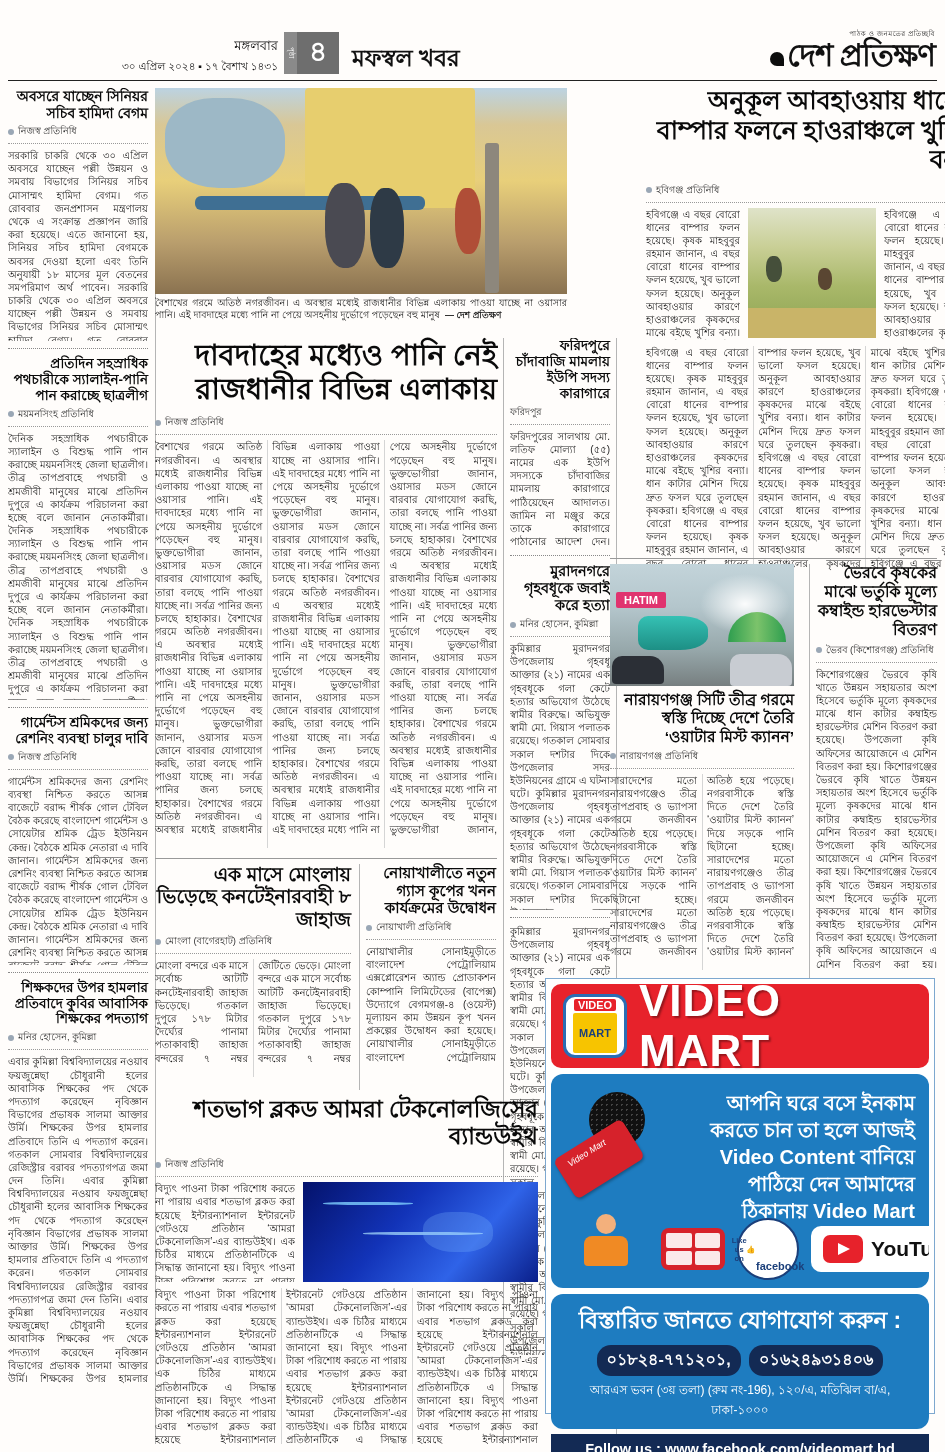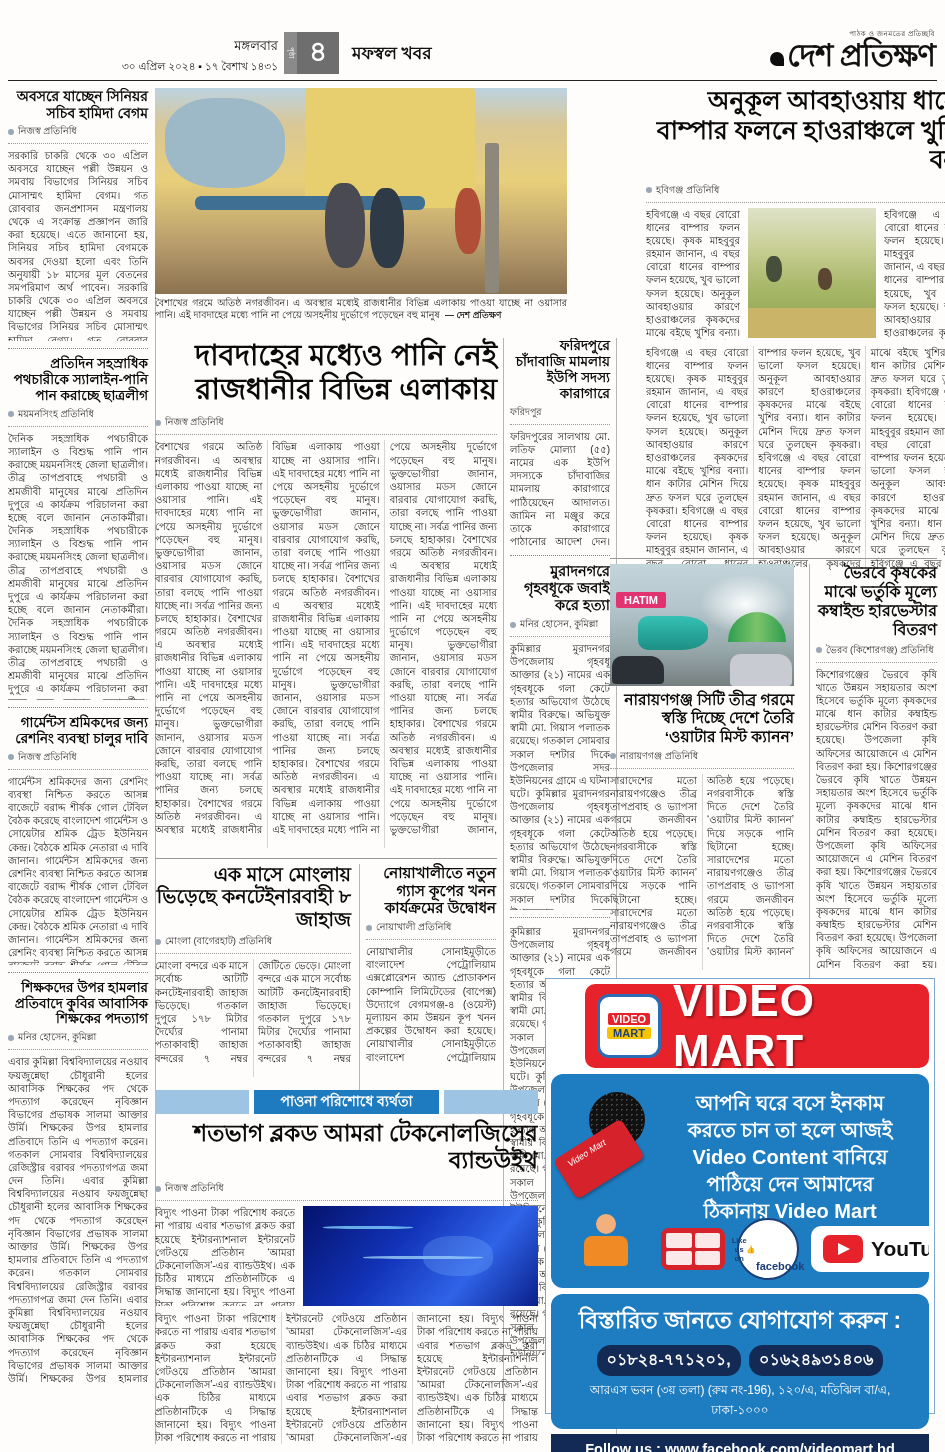--- a/index.html
+++ b/index.html
@@ -3,21 +3,21 @@
 <meta charset="utf-8">
 <style>
   html,body{margin:0;padding:0;background:#e8e8e8;font-family:"Liberation Sans",sans-serif;}
   #paper{position:relative;width:945px;height:1452px;background:#fffdfb;margin:0 auto;overflow:hidden;color:#111;}
   .abs{position:absolute;}
   
   .h-day{font-weight:normal;font-size:13px;text-align:right;}
   .h-date{font-size:10.5px;text-align:right;margin-top:2px;}
   .page-tab{background:#8a8a8a;color:#fff;font-size:7px;writing-mode:vertical-rl;text-align:center;}
   .page-num{background:#6e6e6e;color:#fff;font-size:28px;font-weight:bold;display:flex;align-items:center;justify-content:center;}
-  .section-title{font-size:17px;font-weight:bold;}
+  .section-title{font-size:23px;font-weight:bold;}
   .masthead{text-align:right;}
   .masthead .tag{font-size:7px;color:#222;letter-spacing:.5px;}
   .masthead .name{font-size:31px;font-weight:800;letter-spacing:-1px;line-height:1;}
   .swash{display:inline-block;width:14px;height:14px;border-radius:50% 50% 0 50%;background:#0d0d0d;margin-right:3px;}
   .hrule{border-top:1.6px solid #222;}
   
   .hl{font-weight:bold;text-align:right;line-height:1.18;color:#0a0a0a;}
   .byline{font-size:9.5px;color:#333;border-bottom:1px dotted #999;padding:3px 0 4px 0;margin-bottom:5px;display:flex;align-items:center;gap:4px;}
   .b-dot{width:6px;height:6px;border-radius:50%;background:#9aa7b5;display:inline-block;flex:none;}
   .body{font-size:10px;line-height:1.32;text-align:justify;color:#1c1c1c;overflow:hidden;}
@@ -31,27 +31,27 @@
   
   .photo{position:relative;overflow:hidden;background:#cdbf9e;}
   .cap{font-size:9.5px;line-height:1.3;text-align:justify;color:#222;margin-top:3px;}
   .credit{font-weight:bold;white-space:nowrap;font-size:9px;}
   
   .kicker{display:flex;align-items:stretch;height:24px;gap:5px;}
   .kick-end{background:#9dc4e2;flex:1;}
   .kick-mid{background:#1f7bbf;color:#fff;font-size:14px;font-weight:bold;display:flex;align-items:center;justify-content:center;padding:0 26px;}
   
   .ad{border:1px solid #7ea8cf;background:#fff;padding:5px;}
-  .ad-banner{background:#e7222b;border-radius:10px;height:84px;display:flex;align-items:center;gap:12px;padding:0 12px;box-sizing:border-box;margin-left:34px;}
+  .ad-banner{background:#e7222b;border-radius:10px;height:84px;display:flex;align-items:center;gap:12px;padding:0 12px;box-sizing:border-box;}
   .ad-logo{width:58px;height:58px;background:#fff;border:3px solid #2a6db4;border-radius:12px;display:flex;flex-direction:column;align-items:center;justify-content:center;flex:none;}
   .ad-logo .l1{background:#e7222b;color:#fff;font-size:11px;font-weight:bold;padding:0 4px;border-radius:2px;}
-  .ad-logo .l2{background:#f7c400;color:#1b3f7a;font-size:11px;font-weight:bold;padding:0 6px;border-radius:2px;margin-top:2px;}
+  .ad-logo .l2{background:#f7c400;color:#1b3f7a;font-size:11px;font-weight:bold;padding:14px 6px;border-radius:2px;margin-top:2px;}
   .ad-title{color:#fff;font-size:44px;font-weight:800;letter-spacing:1px;text-shadow:2px 2px 2px rgba(0,0,0,.35);}
   .ad-blue{background:#1e7cc0;border-radius:12px;margin-top:6px;height:214px;position:relative;overflow:hidden;}
-  .pitch{position:absolute;right:14px;top:16px;width:250px;text-align:center;color:#fff;font-weight:bold;font-size:20px;line-height:1.35;}
+  .pitch{position:absolute;right:14px;top:16px;width:250px;text-align:right;color:#fff;font-weight:bold;font-size:20px;line-height:1.35;}
   .mic-head{position:absolute;left:38px;top:18px;width:56px;height:56px;border-radius:50%;background:#111;background-image:radial-gradient(#444 1px,transparent 1px);background-size:5px 5px;}
   .mic-body{position:absolute;left:8px;top:62px;width:80px;height:46px;background:#d6222b;transform:rotate(-32deg);border-radius:6px;box-shadow:0 2px 3px rgba(0,0,0,.3);}
   .mic-label{position:absolute;left:14px;top:74px;color:#fff;font-size:9px;font-style:italic;transform:rotate(-32deg);}
   .person{position:absolute;left:26px;bottom:10px;width:58px;height:64px;}
   .person .head{width:20px;height:20px;border-radius:50%;background:#f3b07c;margin:0 auto;}
   .person .torso{width:44px;height:30px;border-radius:8px 8px 4px 4px;background:#f08a24;margin:2px auto 0;}
   .socials{position:absolute;left:110px;bottom:8px;display:flex;align-items:center;gap:12px;}
   .icon-grid{width:64px;height:42px;background:#d6222b;border-radius:8px;display:grid;grid-template-columns:1fr 1fr;grid-template-rows:1fr 1fr;gap:3px;padding:5px;box-sizing:border-box;}
   .icon-grid span{background:#fff;border-radius:2px;opacity:.9;}
   .fb-badge{width:58px;height:58px;border-radius:50%;background:#fff;border:2px solid #1b3f7a;display:flex;flex-direction:row;align-items:center;justify-content:center;color:#1b3f7a;font-size:7.5px;font-weight:bold;text-align:center;line-height:1.2;}
@@ -236,25 +236,20 @@
       <div class="hl" style="font-size:15px;">নোয়াখালীতে নতুন গ্যাস কূপের খনন কার্যক্রমের উদ্বোধন</div>
       <div class="byline">
           <span class="b-dot"></span>
           <span>নোয়াখালী প্রতিনিধি</span>
         </div>
       <div class="body" style="height:120px;">নোয়াখালীর সোনাইমুড়ীতে বাংলাদেশ পেট্রোলিয়াম এক্সপ্লোরেশন অ্যান্ড প্রোডাকশন কোম্পানি লিমিটেডের (বাপেক্স) উদ্যোগে বেগমগঞ্জ-৪ (ওয়েস্ট) মূল্যায়ন কাম উন্নয়ন কূপ খনন প্রকল্পের উদ্বোধন করা হয়েছে। নোয়াখালীর সোনাইমুড়ীতে বাংলাদেশ পেট্রোলিয়াম এক্সপ্লোরেশন অ্যান্ড প্রোডাকশন কোম্পানি লিমিটেডের (বাপেক্স) উদ্যোগে বেগমগঞ্জ-৪ (ওয়েস্ট) মূল্যায়ন কাম উন্নয়ন কূপ খনন প্রকল্পের উদ্বোধন করা হয়েছে।</div>
     </div>
   </div>
 
   <div class="abs" style="left:155px;top:1090px;width:383px;height:354px;overflow:hidden;">
-    <div class="kicker">
-      <span class="kick-end"></span>
-      <span class="kick-mid">পাওনা পরিশোধে ব্যর্থতা</span>
-      <span class="kick-end"></span>
-    </div>
     <div class="hl" style="font-size:23px;margin-top:6px;">শতভাগ ব্লকড আমরা টেকনোলজিসের ব্যান্ডউইথ</div>
     <div class="byline" style="margin-top:4px;">
         <span class="b-dot"></span>
         <span>নিজস্ব প্রতিনিধি</span>
       </div>
     <div style="display:flex;gap:8px;">
       <div class="body" style="width:140px;height:100px;">বিদ্যুৎ পাওনা টাকা পরিশোধ করতে না পারায় এবার শতভাগ ব্লকড করা হয়েছে ইন্টারন্যাশনাল ইন্টারনেট গেটওয়ে প্রতিষ্ঠান ‘আমরা টেকনোলজিস’-এর ব্যান্ডউইথ। এক চিঠির মাধ্যমে প্রতিষ্ঠানটিকে এ সিদ্ধান্ত জানানো হয়। বিদ্যুৎ পাওনা টাকা পরিশোধ করতে না পারায় এবার শতভাগ ব্লকড করা হয়েছে ইন্টারন্যাশনাল ইন্টারনেট গেটওয়ে প্রতিষ্ঠান ‘আমরা টেকনোলজিস’-এর ব্যান্ডউইথ। এক চিঠির মাধ্যমে প্রতিষ্ঠানটিকে এ সিদ্ধান্ত জানানো হয়।</div>
       <div class="photo ph-tech" style="flex:1;height:100px;">
         <div class="blob" style="left:20px;top:20px;width:90px;height:3px;background:#7fd0ff;opacity:.8;"></div>
         <div class="blob" style="left:60px;top:50px;width:120px;height:3px;background:#aee4ff;opacity:.7;"></div>

